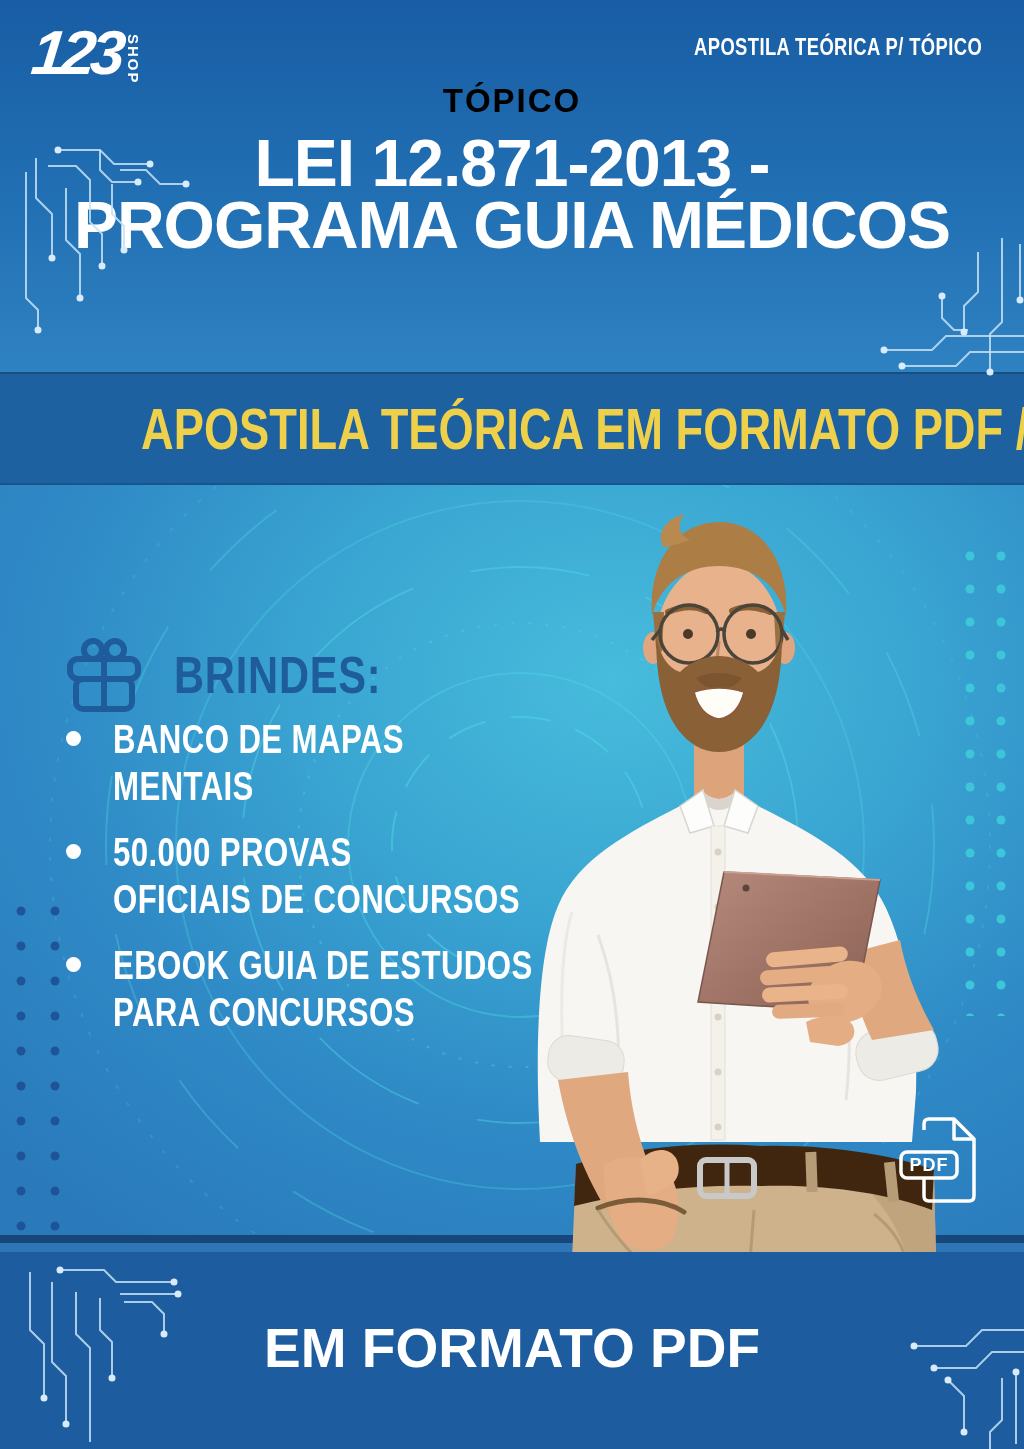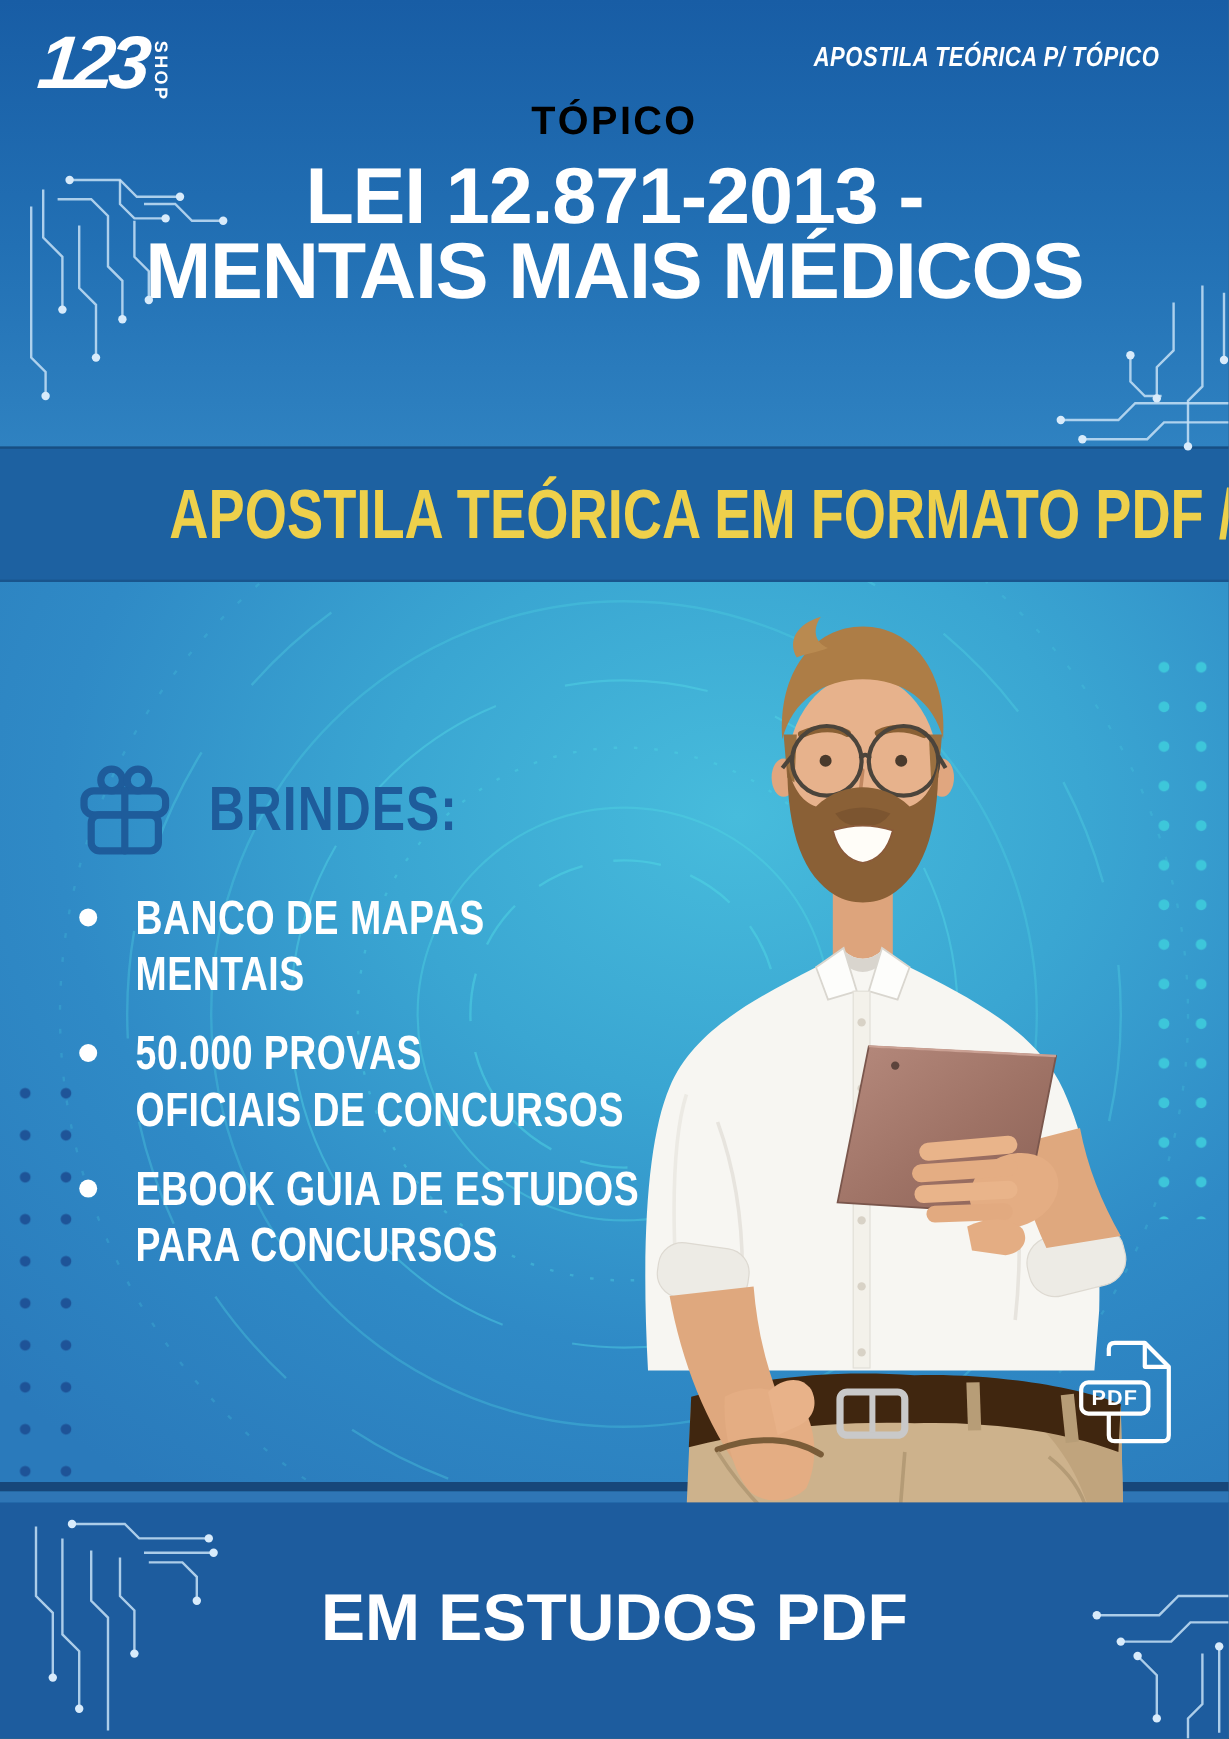--- a/index.html
+++ b/index.html
@@ -22,37 +22,37 @@
   .dots-svg{z-index:3;position:absolute;}
   .circuit-svg{left:0;top:0;z-index:9;pointer-events:none;}
   .man-svg{left:0;top:0;z-index:5;}
   .pdf-svg{left:898px;top:1116px;z-index:6;position:absolute;}
   
   .logo{position:absolute;left:32px;top:22px;z-index:7;display:flex;align-items:flex-start;}
   .logo-number{color:#fff;font-weight:bold;font-style:italic;font-size:62px;line-height:62px;
     letter-spacing:-5px;transform:skewX(-6deg);}
   .logo-sub{color:#fff;font-weight:bold;font-size:15px;letter-spacing:2px;
     writing-mode:vertical-rl;margin-left:6px;margin-top:12px;line-height:14px;}
-  .top-right-label{position:absolute;right:58px;top:34px;z-index:7;color:#fff;
-    font-weight:bold;font-size:23px;white-space:nowrap;font-style:italic;}
+  .top-right-label{position:absolute;right:42px;top:34px;z-index:7;color:#fff;
+    font-weight:bold;font-size:23px;white-space:nowrap;}
   .top-right-label .cond{display:inline-block;transform:scaleX(.8);transform-origin:right center;letter-spacing:.5px;}
   .kicker{position:absolute;left:0;top:82px;width:1024px;text-align:center;z-index:7;
     color:#000000;font-weight:bold;font-size:33px;letter-spacing:2px;}
   .title{position:absolute;left:0;top:132px;width:1024px;text-align:center;z-index:7;
     color:#ffffff;font-weight:bold;font-size:66px;line-height:62px;letter-spacing:-1px;}
   .stripe{position:absolute;left:0;top:372px;width:1024px;height:113px;z-index:4;
     background:#1d61a1;text-align:center;
     border-top:2px solid rgba(0,0,0,.18);border-bottom:2px solid rgba(0,0,0,.12);box-sizing:border-box;}
   .stripe-text{display:inline-block;color:#eed04b;font-weight:bold;font-size:58px;
     line-height:109px;white-space:nowrap;transform:scaleX(.78);transform-origin:center;}
   .gifts{position:absolute;left:66px;top:636px;width:440px;z-index:7;}
   .gifts-heading-row{display:flex;align-items:center;gap:32px;}
   .gifts-heading{color:#1e5c9b;font-weight:bold;font-size:52px;white-space:nowrap;
     display:inline-block;transform:scaleX(.8);transform-origin:left center;letter-spacing:1px;}
-  .gift-list{margin-top:28px;}
+  .gift-list{margin-top:2px;}
   .gift-item{display:flex;margin-bottom:19px;}
   .bullet{flex:0 0 15px;width:15px;height:15px;border-radius:50%;background:#fff;margin-top:15px;margin-right:32px;}
   .gift-text{color:#fff;font-weight:bold;font-size:40px;line-height:47px;}
   .gift-text span{display:block;transform:scaleX(.78);transform-origin:left center;white-space:nowrap;letter-spacing:.5px;}
   .footer-text{position:absolute;left:0;top:1316px;width:1024px;text-align:center;z-index:10;
     color:#fff;font-weight:bold;font-size:55px;letter-spacing:0;}
 </style>
 </head>
 <body>
 
@@ -270,21 +270,21 @@
     <span class="logo-sub">SHOP</span>
   </div>
 
   <div class="top-right-label">
     <span class="cond">APOSTILA TEÓRICA P/ TÓPICO</span>
   </div>
 
   <div class="kicker">TÓPICO</div>
   <div class="title">
     <div>LEI 12.871-2013 -</div>
-    <div>MENTAIS MAIS MÉDICOS</div>
+    <div>PROGRAMA GUIA MÉDICOS</div>
   </div>
 
   <div class="stripe">
     <span class="stripe-text">APOSTILA TEÓRICA EM FORMATO PDF / 2025</span>
   </div>
 
   <div class="gifts">
     <div class="gifts-heading-row">
       <svg width="76" height="78" viewBox="0 0 76 78">
         <g stroke="#1e5c9b" stroke-width="6" fill="none" stroke-linecap="round" stroke-linejoin="round">
@@ -315,15 +315,15 @@
       <div class="gift-item">
         <span class="bullet"></span>
         <div class="gift-text">
           <span>EBOOK GUIA DE ESTUDOS</span>
           <span>PARA CONCURSOS</span>
         </div>
       </div>
     </div>
   </div>
 
-  <div class="footer-text">EM ESTUDOS PDF</div>
+  <div class="footer-text">EM FORMATO PDF</div>
 
 </div>
 
 </body></html>

